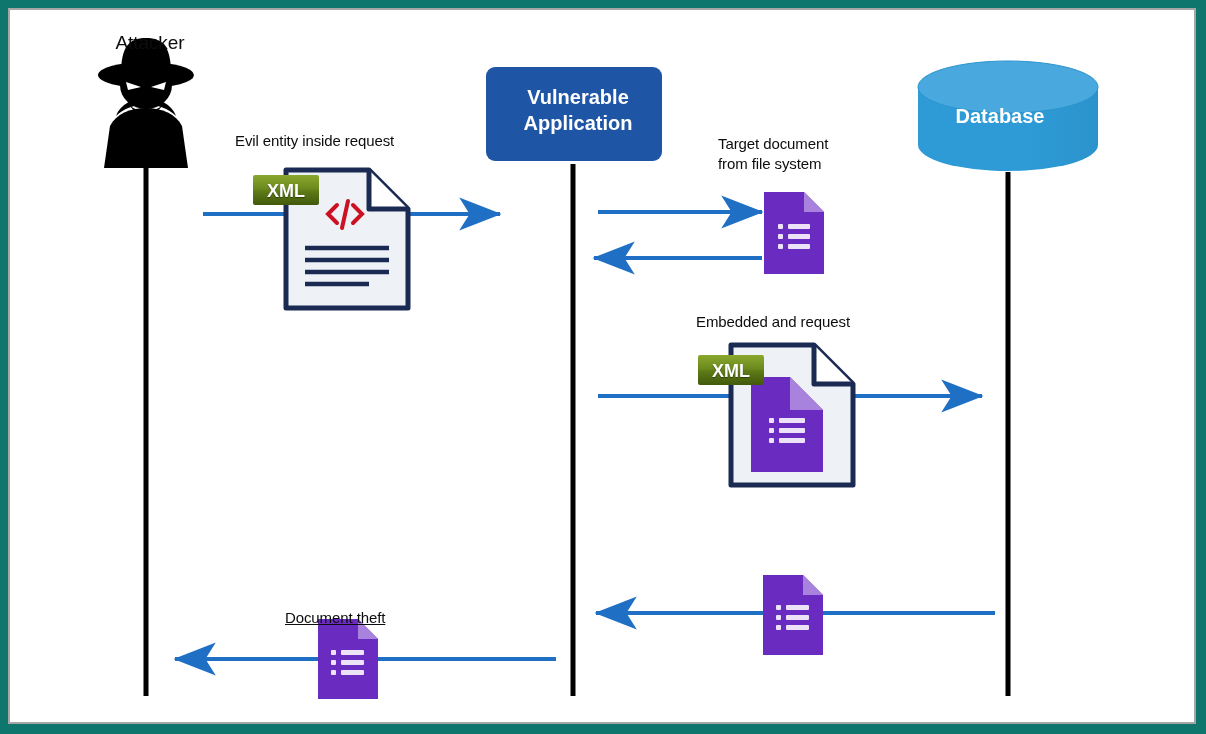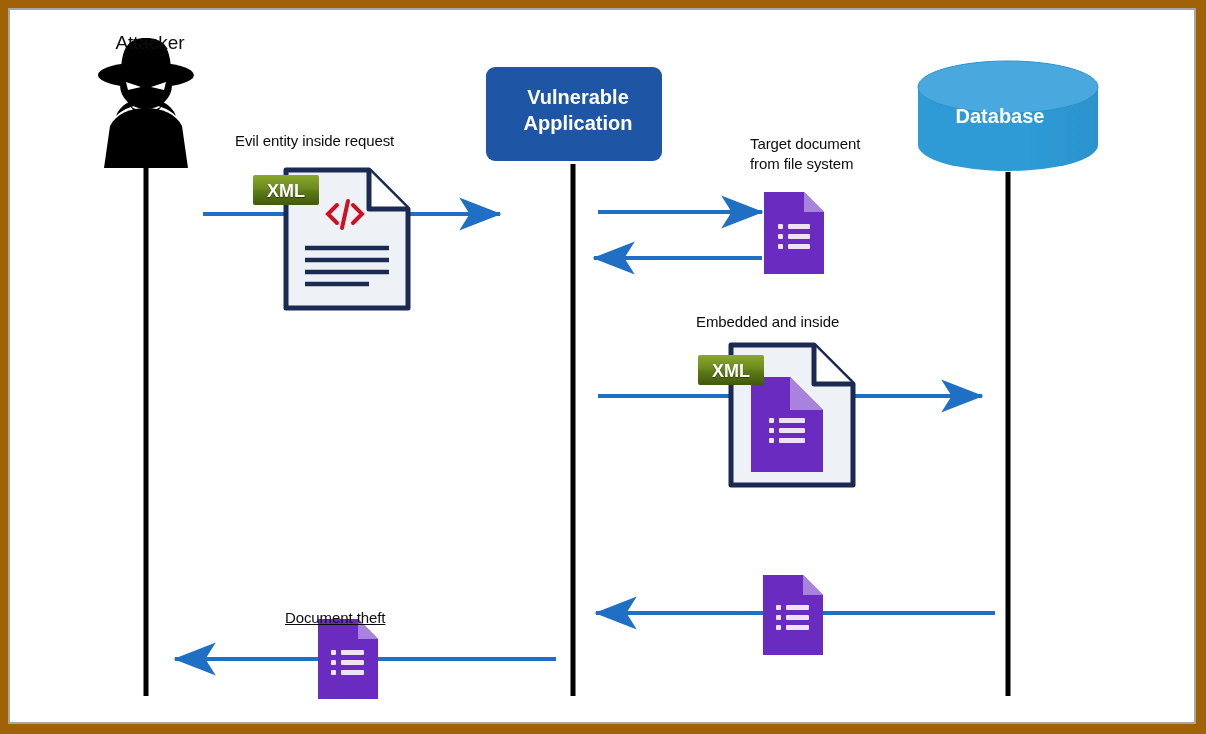--- a/index.html
+++ b/index.html
@@ -7,21 +7,21 @@
     padding: 0;
     background: #ffffff;
   }
   body {
     font-family: "Liberation Sans", sans-serif;
   }
   #canvas {
     position: relative;
     width: 1206px;
     height: 734px;
-    background: #a16207;
+    background: #0f766e;
     overflow: hidden;
   }
   .frame {
     position: absolute;
     left: 8px;
     top: 8px;
     width: 1188px;
     height: 716px;
     border: 2px solid #a6a6a6;
     box-sizing: border-box;
@@ -246,24 +246,24 @@
   <div class="label attacker-label">Attacker</div>
 
   <div class="vapp-box"></div>
   <div class="node-title vapp-label">Vulnerable
 Application</div>
 
   <div class="node-title db-label">Database</div>
 
   <div class="label" style="left:235px; top:131px; width:240px;">Evil entity inside request</div>
 
-  <div class="label" style="left:718px; top:134px; width:200px; text-align:left;margin-left:32px;">Target document
+  <div class="label" style="left:718px; top:134px; width:200px; text-align:left;">Target document
 from file system</div>
 
-  <div class="label" style="left:696px; top:312px; width:270px;">Embedded and inside</div>
+  <div class="label" style="left:696px; top:312px; width:270px;">Embedded and request</div>
 
 
   <div class="label" style="left:285px; top:608px; width:200px; font-size:15px;text-decoration:underline;">Document theft</div>
 
   <div style="position:absolute; left:253px; top:176px; width:66px; height:30px;
               display:flex; align-items:center; justify-content:center;
               color:#ffffff; font-weight:bold; font-size:18px;
               font-family:'Liberation Sans', sans-serif;
               text-shadow:0 1px 1px rgba(0,0,0,0.45);">XML</div>
 

